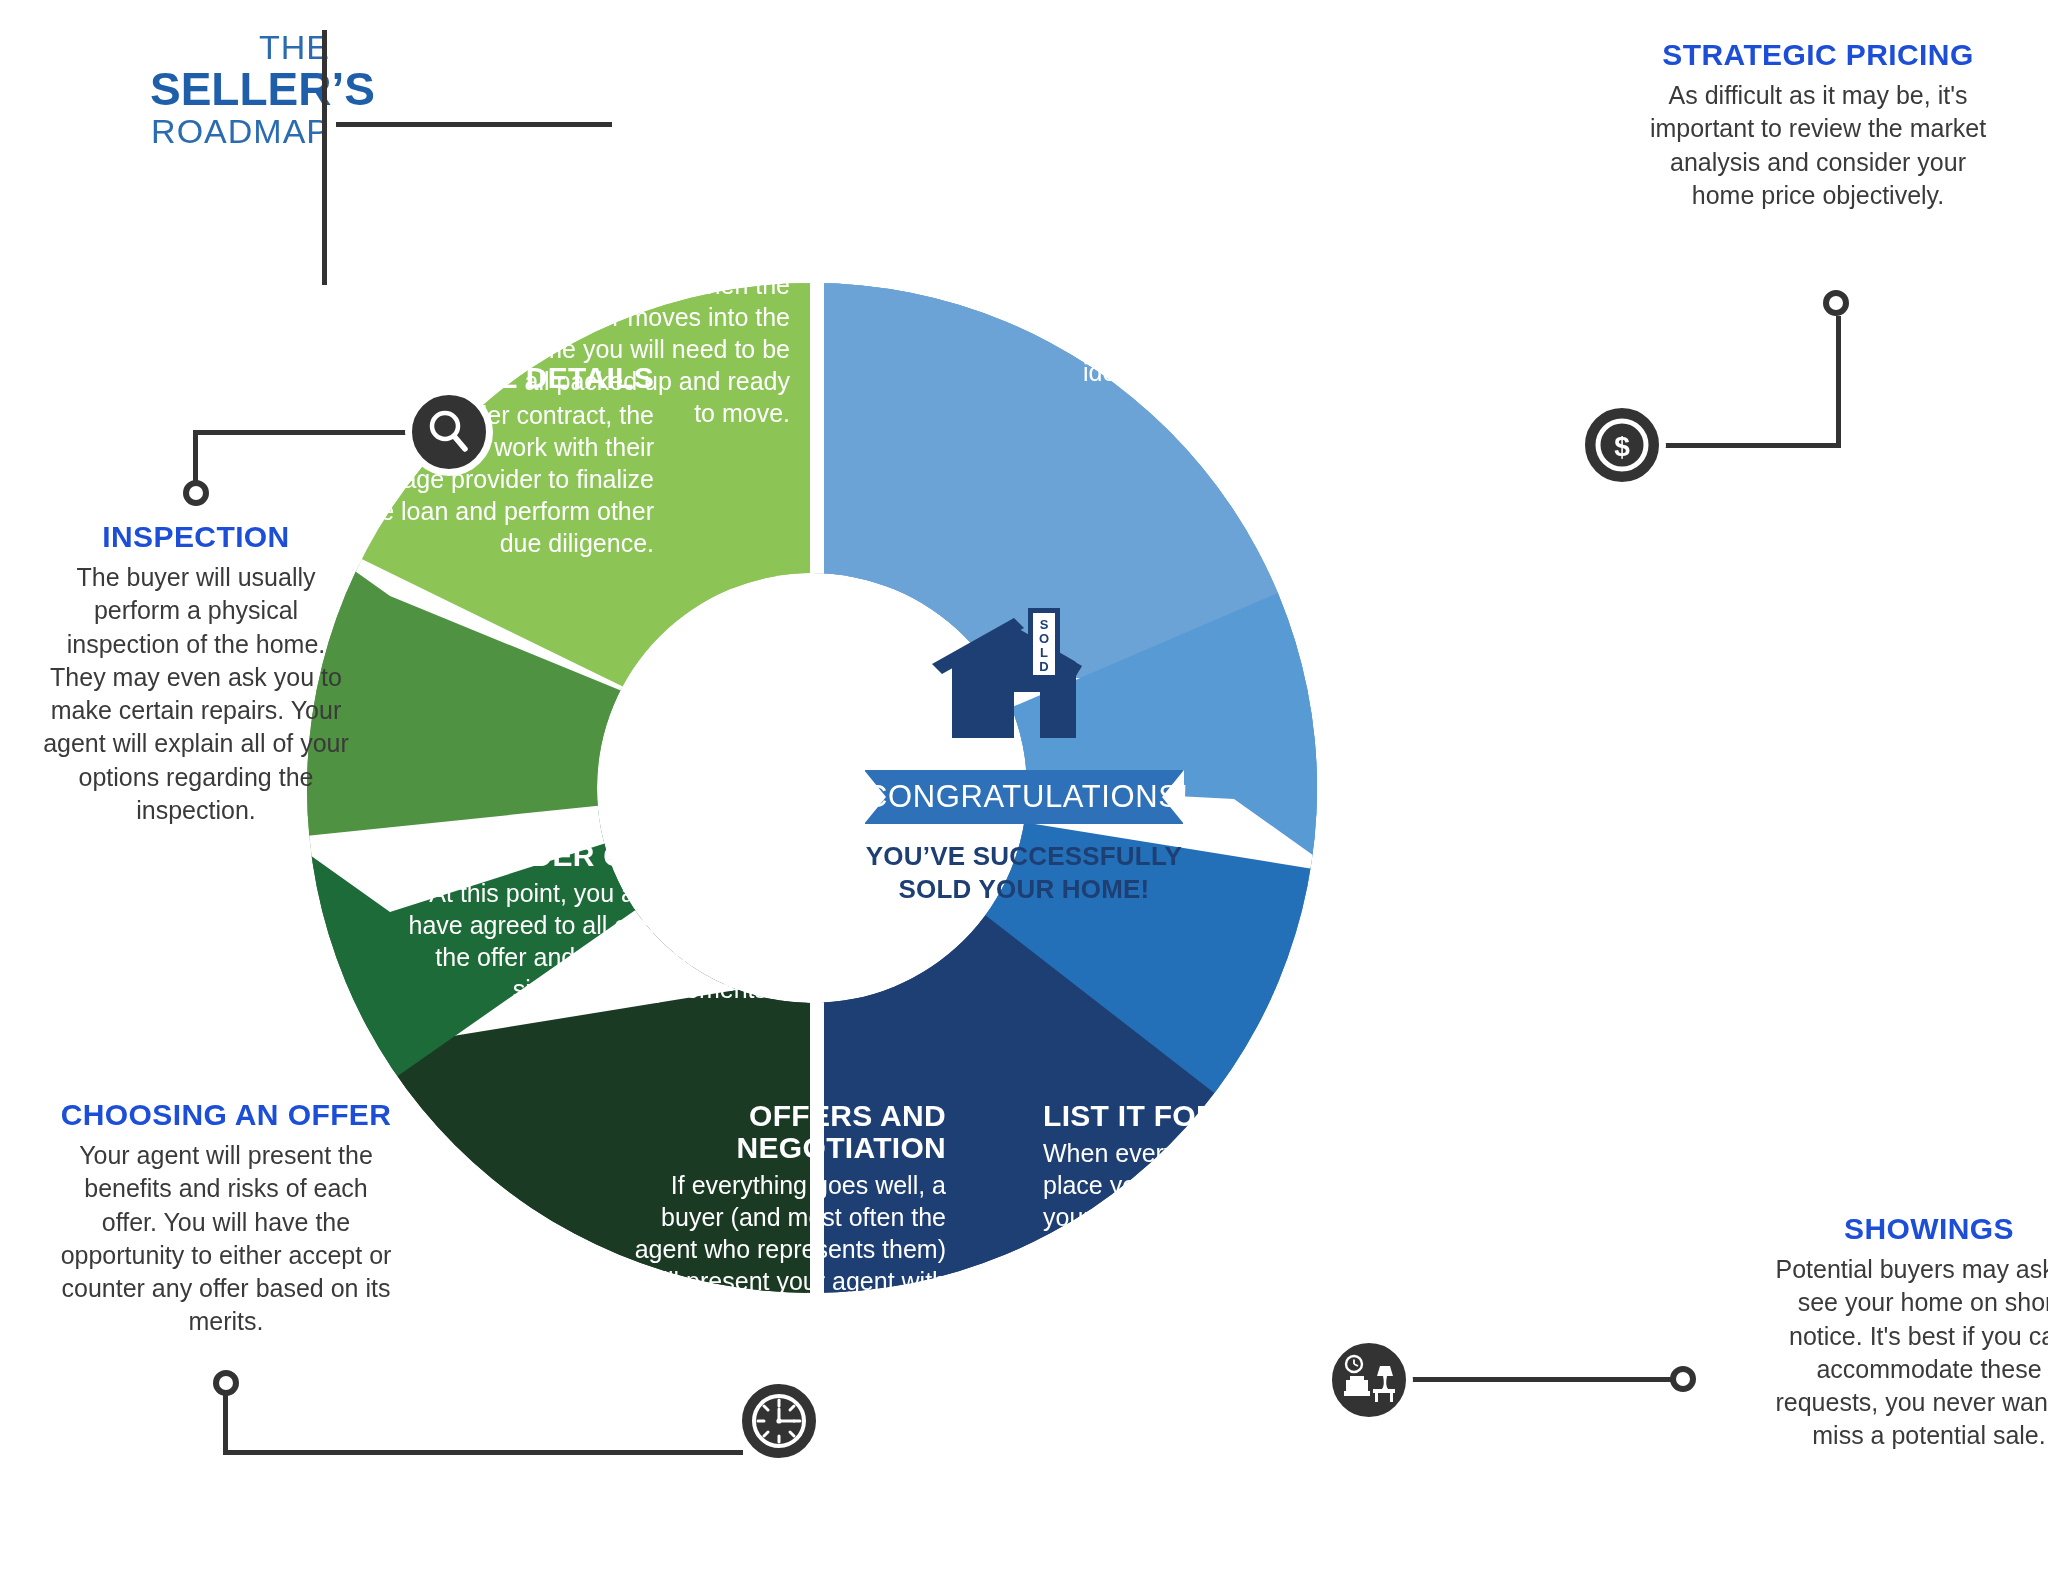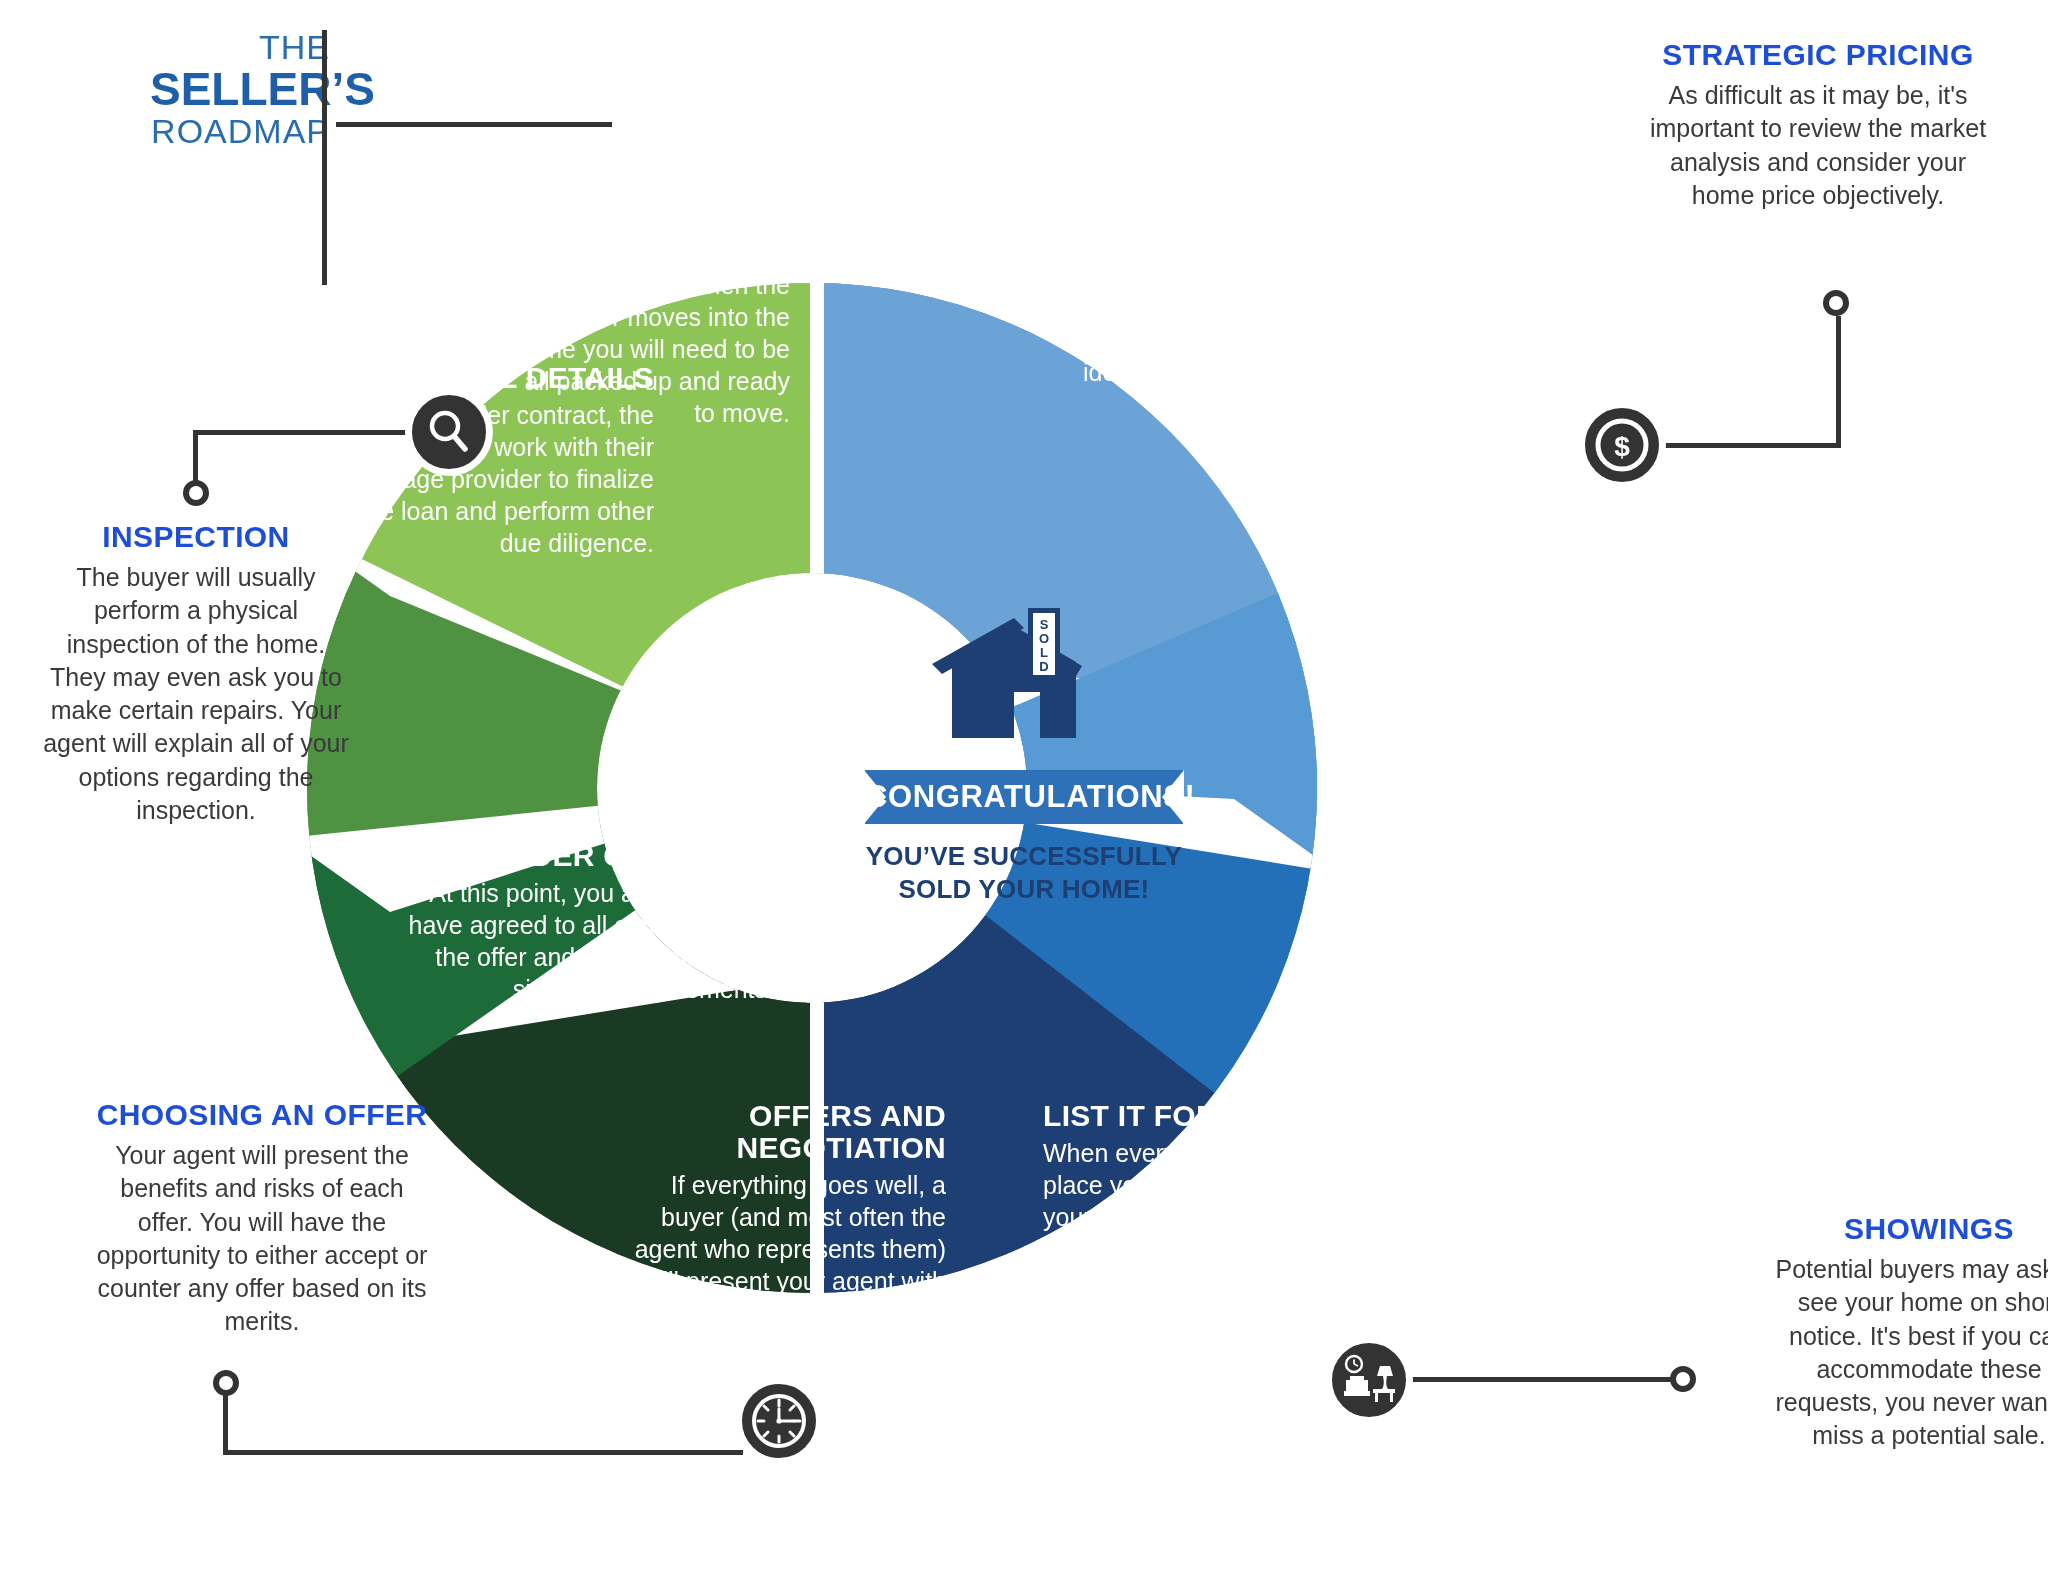--- a/index.html
+++ b/index.html
@@ -53,21 +53,21 @@
   
   .hub { position: absolute; left: 845px; top: 600px; width: 358px; text-align: center; }
   .ribbon { position: relative; width: 318px; margin: 10px auto 0; height: 54px; }
   .ribbon .rb-body { position: absolute; inset: 0; background: #2f71b9; }
   .ribbon .rb-body::before, .ribbon .rb-body::after {
     content: ""; position: absolute; top: 0; width: 22px; height: 54px; background: #ffffff;
   }
   .ribbon .rb-body::before { left: -1px; clip-path: polygon(0 0, 100% 50%, 0 100%); }
   .ribbon .rb-body::after  { right: -1px; clip-path: polygon(100% 0, 0 50%, 100% 100%); }
   .ribbon .rb-label {
-    position: relative; z-index: 2; color: #ffffff; font-weight: 700; font-size: 31px;
+    position: relative; z-index: 2; color: #ffffff; font-weight: 400; font-size: 31px;
     letter-spacing: 0.6px; line-height: 54px;
     font-family: "Liberation Sans Narrow","Liberation Sans",sans-serif;
   }
   .hub-sub { margin-top: 16px; color: #1d3f73; font-weight: 700; font-size: 26px; line-height: 1.28; letter-spacing: 0.2px; }
 
   
   .badge { position: absolute; width: 88px; height: 88px; border-radius: 50%;
            background: #333333; border: 7px solid #ffffff;
            display: flex; align-items: center; justify-content: center; }
 </style>
@@ -246,21 +246,21 @@
   <div class="dot" style="left:183px; top:480px;"></div>
   <div class="conn" style="left:193px; top:430px; width:5px; height:52px;"></div>
   <div class="conn" style="left:193px; top:430px; width:224px; height:5px;"></div>
   <div class="badge" style="left:405px; top:388px;">
     <svg width="52" height="52" viewBox="0 0 52 52">
       <circle cx="22" cy="20" r="13" fill="none" stroke="#ffffff" stroke-width="4.5"></circle>
       <line x1="31" y1="30" x2="42" y2="43" stroke="#ffffff" stroke-width="5.5" stroke-linecap="round"></line>
     </svg>
   </div>
 
-  <div class="callout" style="left:58px; top:1098px; width:336px;margin-left:36px;">
+  <div class="callout" style="left:58px; top:1098px; width:336px;">
     <div class="ctitle">CHOOSING AN OFFER</div>
     <div class="cbody">Your agent will present the benefits and risks of each offer. You will have the opportunity to either accept or counter any offer based on its merits.</div>
   </div>
   <div class="dot" style="left:213px; top:1370px;"></div>
   <div class="conn" style="left:223px; top:1392px; width:5px; height:62px;"></div>
   <div class="conn" style="left:223px; top:1450px; width:520px; height:5px;"></div>
   <div class="badge" style="left:735px; top:1377px;">
     <svg width="58" height="58" viewBox="0 0 58 58">
       <circle cx="29" cy="29" r="25" fill="none" stroke="#ffffff" stroke-width="4"></circle>
       <g stroke="#ffffff" stroke-width="3" stroke-linecap="round">

